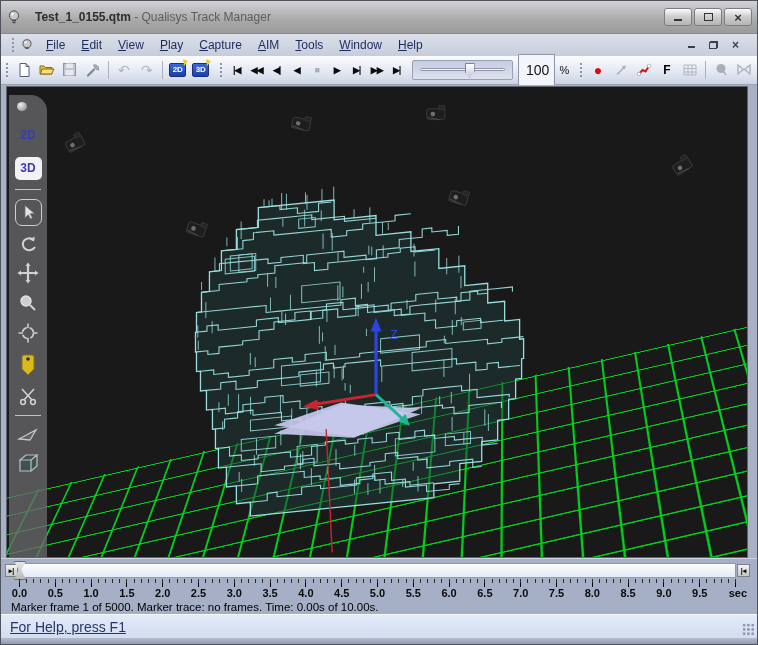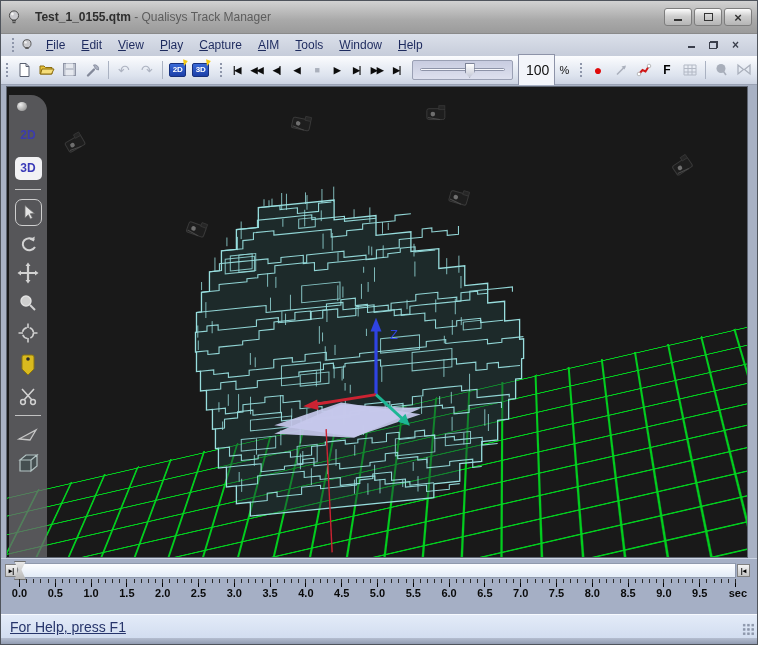--- a/index.html
+++ b/index.html
@@ -534,20 +534,21 @@
   </div>
 
   <div class="timeline">
     <div class="tl-track"></div>
     <span class="tl-btn left">▸|</span>
     <span class="tl-btn right">|◂</span>
     <span class="tl-handle"></span>
     <div class="tl-ticks"></div>
     <span><span class="tick-label" style="left: 18.5px;">0.0</span><span class="tick-label" style="left: 54.3px;">0.5</span><span class="tick-label" style="left: 90.1px;">1.0</span><span class="tick-label" style="left: 125.9px;">1.5</span><span class="tick-label" style="left: 161.7px;">2.0</span><span class="tick-label" style="left: 197.5px;">2.5</span><span class="tick-label" style="left: 233.3px;">3.0</span><span class="tick-label" style="left: 269.1px;">3.5</span><span class="tick-label" style="left: 304.9px;">4.0</span><span class="tick-label" style="left: 340.7px;">4.5</span><span class="tick-label" style="left: 376.5px;">5.0</span><span class="tick-label" style="left: 412.3px;">5.5</span><span class="tick-label" style="left: 448.1px;">6.0</span><span class="tick-label" style="left: 483.9px;">6.5</span><span class="tick-label" style="left: 519.7px;">7.0</span><span class="tick-label" style="left: 555.5px;">7.5</span><span class="tick-label" style="left: 591.3px;">8.0</span><span class="tick-label" style="left: 627.1px;">8.5</span><span class="tick-label" style="left: 662.9px;">9.0</span><span class="tick-label" style="left: 698.7px;">9.5</span></span>
     <span class="tl-unit">sec</span>
+    <span class="tl-status">Marker frame 1 of 5000. Marker trace: no frames. Time: 0.00s of 10.00s.</span>
   </div>
 
   <div class="helpbar">
     <span class="txt">For Help, press F1</span>
     <span class="resize-grip"></span>
   </div>
   <div class="bottomstrip"></div>
 </div>
 
 </body></html>

